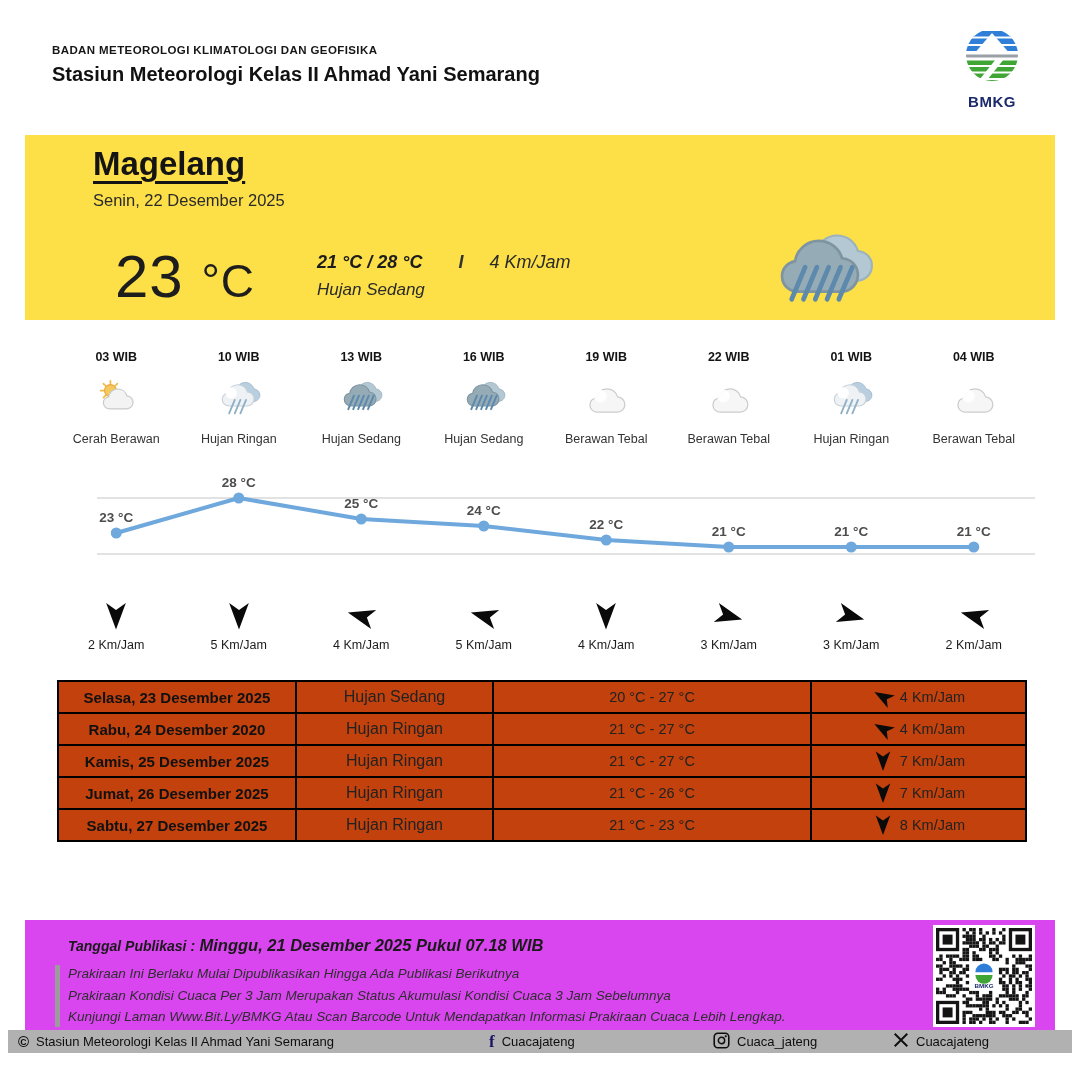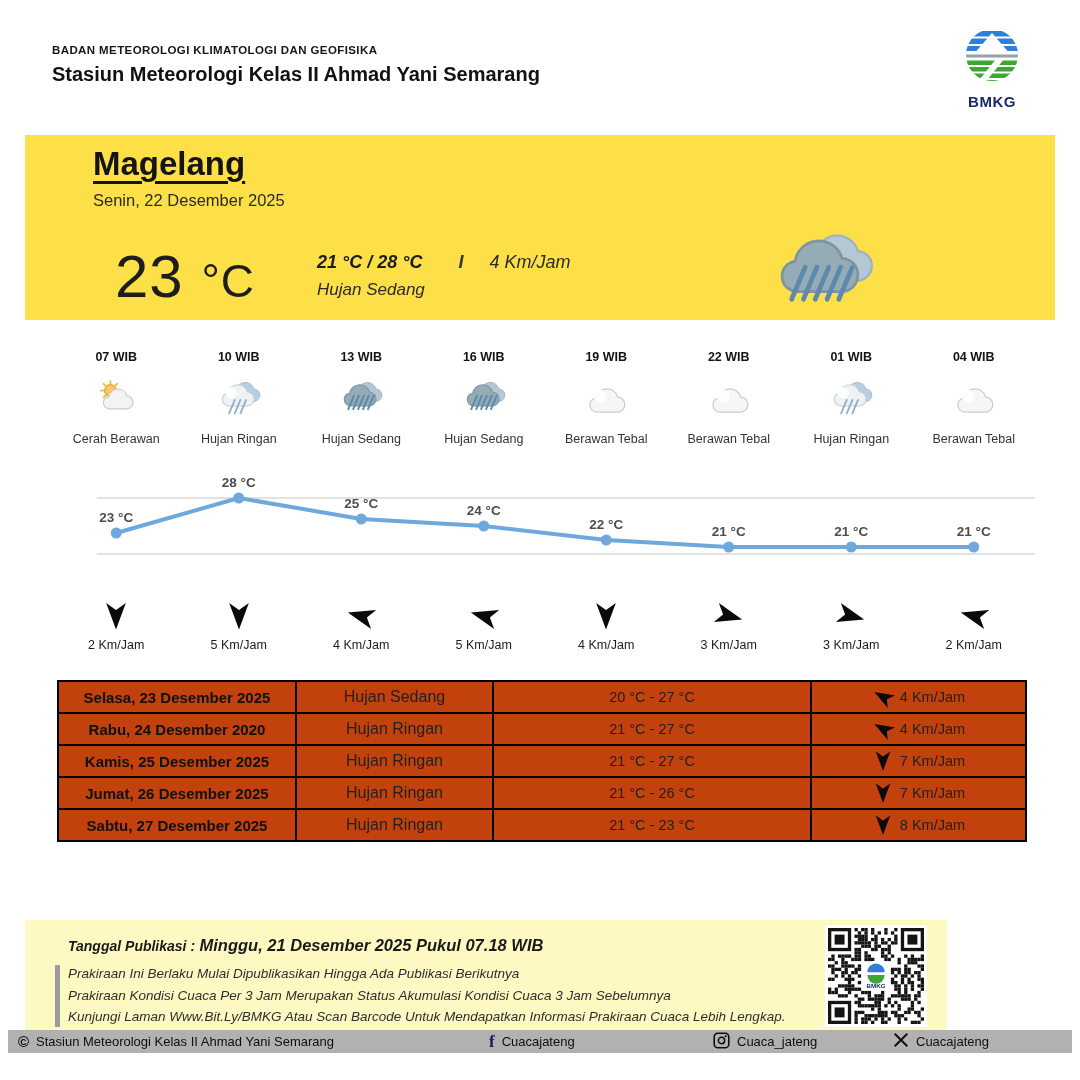--- a/index.html
+++ b/index.html
@@ -50,21 +50,21 @@
   
   .daily { position:absolute; left:57px; top:680px; width:968px; border-collapse:collapse; table-layout:fixed; background:#c2410c; }
   .daily td { border:2px solid #000; height:32px; text-align:center; vertical-align:middle; }
   .daily td.c-date { font-size:15px; font-weight:700; color:#111; }
   .daily td.c-cond { font-size:16px; color:#222; }
   .daily td.c-range { font-size:14.5px; color:#222; }
   .daily td.c-wind { font-size:14.5px; color:#222; }
   .wind-cell { display:flex; align-items:center; justify-content:center; gap:6px; }
 
   
-  .footer { position:absolute; left:25px; top:920px; width:922px; height:110px; background:#fef9c3; }
+  .footer { position:absolute; left:25px; top:920px; width:1030px; height:110px; background:#d946ef; }
   .pub { margin:16px 0 0 43px; font-style:italic; color:#1a1a1a; }
   .pub-label { font-size:14px; font-weight:700; }
   .pub-value { font-size:16.5px; font-weight:700; }
   .note-wrap { position:relative; margin:8px 0 0 43px; }
   .note-bar { position:absolute; left:-13px; top:2px; width:5px; height:62px; background:#9c9c9c; }
   .note { font-size:13.5px; font-style:italic; color:#2e2e2e; line-height:21.5px; }
   .qr-card { position:absolute; right:20px; top:5px; width:102px; height:102px; background:#fff; padding:3px; }
 
   
   .bottombar { position:absolute; left:8px; top:1030px; width:1064px; height:23px; background:#b1b1b1; }
@@ -138,21 +138,21 @@
             <line x1="36" y1="28" x2="28" y2="47" stroke="#5d89ad" stroke-width="2.8" stroke-linecap="round"></line>
             <line x1="43" y1="28" x2="35" y2="47" stroke="#5d89ad" stroke-width="2.8" stroke-linecap="round"></line>
             <line x1="50" y1="28" x2="42" y2="47" stroke="#5d89ad" stroke-width="2.8" stroke-linecap="round"></line>
     </svg></div>
     </div>
   </div>
 
   <div class="hourly">
 
       <div class="hour-col">
-        <div class="hour-time">07 WIB</div>
+        <div class="hour-time">03 WIB</div>
         <div class="hour-icon">
           <svg width="46" height="39.1" viewBox="0 0 64 56">
       <g stroke="#f2b843" stroke-width="2.4" stroke-linecap="round">
         <line x1="24" y1="4" x2="24" y2="9"></line>
               <line x1="24" y1="27" x2="24" y2="32"></line>
         <line x1="10" y1="18" x2="15" y2="18"></line>
               <line x1="33" y1="18" x2="38" y2="18"></line>
         <line x1="14" y1="8" x2="17.5" y2="11.5"></line>
               <line x1="30.5" y1="24.5" x2="34" y2="28"></line>
         <line x1="34" y1="8" x2="30.5" y2="11.5"></line>

